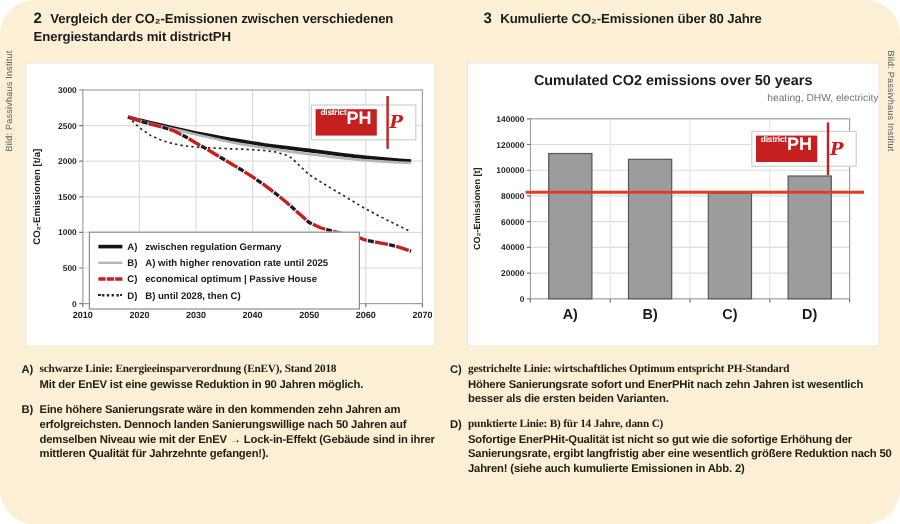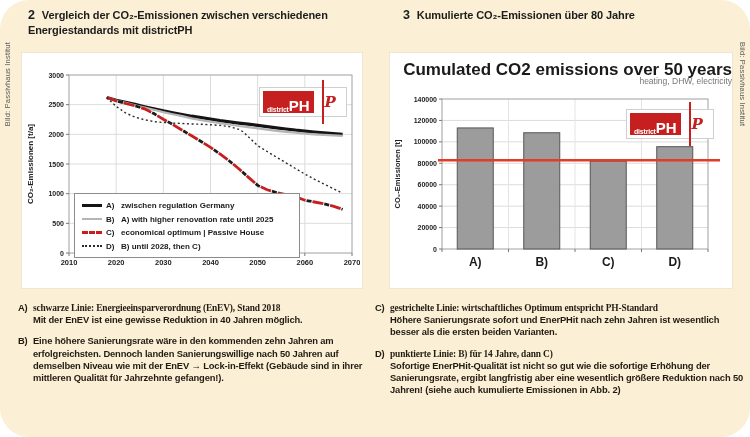--- a/index.html
+++ b/index.html
@@ -20,30 +20,30 @@
   .panel svg{display:block;position:absolute;left:0;top:0;}
 
   
   #legend{position:absolute;left:52px;top:140px;width:226px;background:#fff;border:1px solid #8c8c8c;padding:5px 6px 4px 7px;z-index:4;box-sizing:border-box;}
   .lrow{display:flex;align-items:center;height:13.5px;font-size:8px;font-weight:bold;color:#1a1a1a;white-space:nowrap;}
   .lsamp{width:20px;height:0;margin-right:4px;flex:none;}
   .lkey{width:15px;flex:none;}
 
   
   .dph{position:absolute;width:86px;height:28px;background:#fff;border:1px solid #cfcfcf;display:flex;align-items:center;z-index:5;}
-  .dph-red{background:#c5201f;height:22px;margin-left:3px;padding:0 4px;display:flex;align-items:flex-end;}
+  .dph-red{background:#c5201f;height:22px;margin-left:3px;padding:0 4px;display:flex;align-items:flex-start;}
   .dph-small{color:#fff;font-size:7px;font-weight:bold;letter-spacing:-.2px;}
   .dph-big{color:#fff;font-size:15px;font-weight:bold;line-height:1;}
   .dph-bar{position:absolute;left:62px;top:-8px;width:2px;height:44px;background:#c5201f;}
   .dph-glyph{margin-left:11px;color:#c5201f;font-family:"DejaVu Serif",serif;font-style:italic;font-weight:bold;font-size:15px;}
   #logo-line{left:237px;top:34px;}
   #logo-bar{left:236px;top:56px;}
 
   
-  #bar-title{position:absolute;left:0;right:0;top:7px;text-align:right;font-size:17px;font-weight:bold;color:#1a1a1a;}
+  #bar-title{position:absolute;left:0;right:0;top:7px;text-align:center;font-size:12px;font-weight:bold;color:#1a1a1a;}
   #bar-subtitle{position:absolute;left:0;right:0;top:23px;text-align:right;font-size:8.5px;color:#777;}
 
   
   .caps{position:absolute;}
   #caps-left{left:18px;top:302px;width:354px;}
   #caps-right{left:375px;top:302px;width:370px;}
   .cap{position:relative;padding-left:15px;margin-bottom:9px;font-size:9.4px;line-height:12.2px;font-weight:bold;color:#211b12;letter-spacing:-.15px;}
   .ckey{position:absolute;left:0;top:0;}
   .chead{display:block;font-family:Liberation Serif, serif;}
 </style>
@@ -197,21 +197,21 @@
         </span>
       <span class="dph-bar"></span>
       <span class="dph-glyph">P</span>
     </div>
   </div>
 
   <div class="caps" id="caps-left">
     <div class="cap">
       <span class="ckey">A)</span>
       <span class="chead">schwarze Linie: Energieeinsparverordnung (EnEV), Stand 2018</span>
-      <div class="cbody">Mit der EnEV ist eine gewisse Reduktion in 40 Jahren möglich.</div>
+      <div class="cbody">Mit der EnEV ist eine gewisse Reduktion in 90 Jahren möglich.</div>
     </div>
     <div class="cap">
       <span class="ckey">B)</span>
       <div class="cbody">Eine höhere Sanierungsrate wäre in den kommenden zehn Jahren am erfolgreichsten. Dennoch landen Sanierungswillige nach 50 Jahren auf demselben Niveau wie mit der EnEV → Lock-in-Effekt (Gebäude sind in ihrer mittleren Qualität für Jahrzehnte gefangen!).</div>
     </div>
   </div>
 
   <div class="caps" id="caps-right">
     <div class="cap">
       <span class="ckey">C)</span>

